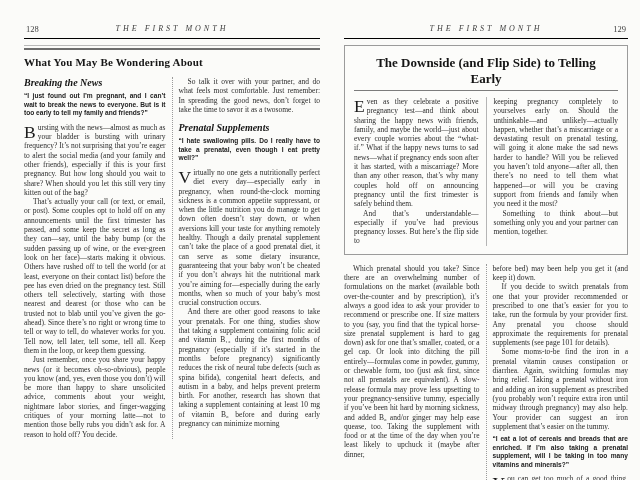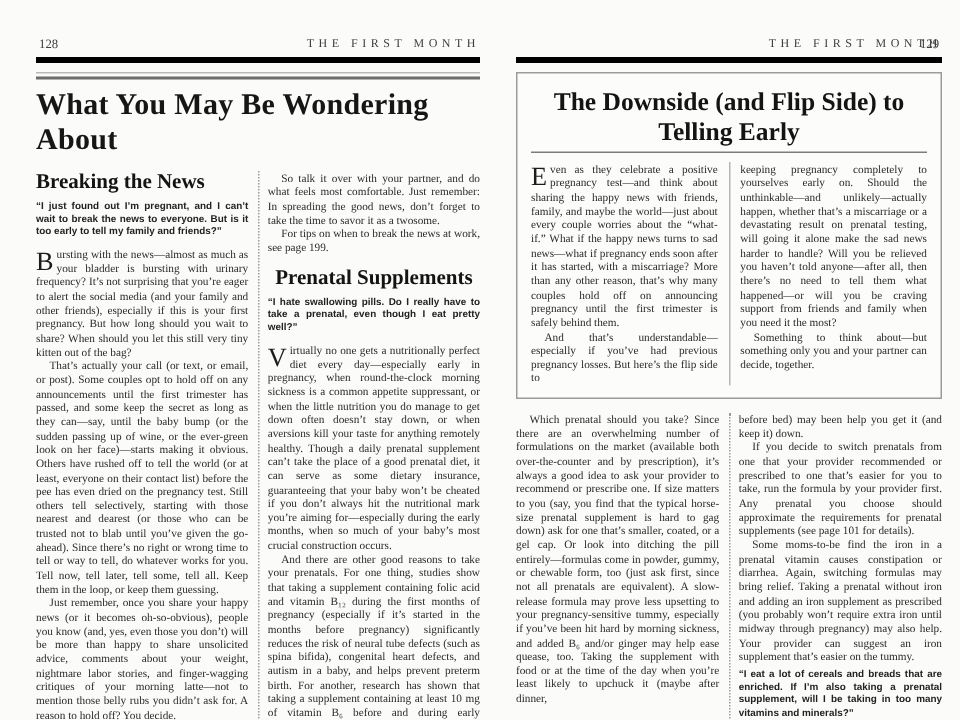--- a/index.html
+++ b/index.html
@@ -1,42 +1,42 @@
 <!DOCTYPE html>
 <html><head>
 <meta charset="utf-8">
 <style>
   html,body{margin:0;padding:0;}
   body{background:#fbfbf9;width:640px;height:480px;overflow:hidden;}
   #spread{position:relative;width:640px;height:480px;font-family:"Liberation Serif","DejaVu Serif",serif;color:#2b2b2b;}
   .page{position:absolute;top:24px;}
   #page-left{left:24px;width:296px;}
   #page-right{left:344px;width:284px;}
-  .running{position:relative;height:12px;border-bottom:4px solid #000000;padding-bottom:2px;margin-bottom:6px;}
-  .running .head{position:absolute;left:0;right:0;text-align:right;font-size:8px;letter-spacing:3px;color:#3d3d3d;white-space:nowrap;}
+  .running{position:relative;height:12px;border-bottom:1px solid #000000;padding-bottom:2px;margin-bottom:6px;}
+  .running .head{position:absolute;left:0;right:0;text-align:center;font-size:8px;letter-spacing:3px;color:#3d3d3d;white-space:nowrap;font-style:italic;}
   .running .folio{position:absolute;top:0;font-size:8.5px;color:#3d3d3d;}
   .folio-left{left:2px;}
   .folio-right{right:2px;text-align:right;}
   .section-rule{margin-top:4px;border-top:1px solid #b9b9b9;}
   .section-rule-heavy{height:2.5px;background:#6d6d6d;margin-top:1.5px;}
-  .section-title{font-size:20px;font-weight:bold;color:#161616;margin:6px 0 9px 0;letter-spacing:.2px;}
+  .section-title{font-size:11px;font-weight:bold;color:#161616;margin:6px 0 9px 0;letter-spacing:.2px;}
   .cols{display:flex;align-items:stretch;}
   .col{flex:1 1 0;min-width:0;}
   .divider-dotted{width:0;border-left:1px dotted #9a9a9a;margin:0 6px;}
   .divider-solid{width:0;border-left:1px solid #b5b5b5;margin:0 7px;}
   .body{font-size:7.5px;line-height:9.3px;text-align:justify;margin:0 0 0 0;}
   .body.indent{text-indent:9px;}
   .body + .body{margin-top:0;}
-  .colhead{font-size:14px;font-weight:bold;color:#141414;margin:0 0 4px 0;}
-  .colhead.second{margin-top:8px;text-align:center;}
+  .colhead{font-size:10px;font-weight:bold;color:#141414;margin:0 0 4px 0;font-style:italic;}
+  .colhead.second{margin-top:8px;}
   .quote{font-family:"Liberation Sans","DejaVu Sans",sans-serif;font-weight:bold;font-size:6.6px;line-height:8.6px;text-align:justify;color:#222;margin:0 0 5px 0;}
   .dropcap{float:left;font-size:17.5px;line-height:16.5px;padding:1px 2px 0 0;color:#1c1c1c;}
   #sidebar-box{border:1px solid #9b9b9b;background:#fcfcfa;padding:7px 9px 8px 9px;margin-top:3px;}
   .box-title-wrap{text-align:center;margin-bottom:6px;}
-  .box-title{display:inline-block;font-size:17px;font-weight:bold;color:#141414;padding:2px 6px 3px 6px;border-bottom:1px solid #7c7c7c;}
+  .box-title{display:inline-block;font-size:13px;font-weight:bold;color:#141414;padding:2px 6px 3px 6px;border-bottom:1px solid #7c7c7c;}
   .spacer-below-box{height:9px;}
 </style>
 </head>
 <body>
 
 <div id="spread">
 
   <div class="page" id="page-left">
     <div class="running">
       <span class="folio folio-left">128</span>
@@ -50,21 +50,20 @@
       <div class="col">
         <div class="colhead">Breaking the News</div>
         <p class="quote">“I just found out I’m pregnant, and I can’t wait to break the news to everyone. But is it too early to tell my family and friends?”</p>
         <p class="body"><span class="dropcap">B</span><span>ursting with the news—almost as much as your bladder is bursting with urinary frequency? It’s not surprising that you’re eager to alert the social media (and your family and other friends), especially if this is your first pregnancy. But how long should you wait to share? When should you let this still very tiny kitten out of the bag?</span></p>
         <p class="body indent">That’s actually your call (or text, or email, or post). Some couples opt to hold off on any announcements until the first trimester has passed, and some keep the secret as long as they can—say, until the baby bump (or the sudden passing up of wine, or the ever-green look on her face)—starts making it obvious. Others have rushed off to tell the world (or at least, everyone on their contact list) before the pee has even dried on the pregnancy test. Still others tell selectively, starting with those nearest and dearest (or those who can be trusted not to blab until you’ve given the go-ahead). Since there’s no right or wrong time to tell or way to tell, do whatever works for you. Tell now, tell later, tell some, tell all. Keep them in the loop, or keep them guessing.</p>
         <p class="body indent">Just remember, once you share your happy news (or it becomes oh-so-obvious), people you know (and, yes, even those you don’t) will be more than happy to share unsolicited advice, comments about your weight, nightmare labor stories, and finger-wagging critiques of your morning latte—not to mention those belly rubs you didn’t ask for. A reason to hold off? You decide.</p>
       </div>
       <div class="divider-dotted"></div>
       <div class="col">
         <p class="body indent">So talk it over with your partner, and do what feels most comfortable. Just remember: In spreading the good news, don’t forget to take the time to savor it as a twosome.</p>
-        <p class="body indent">For tips on when to break the news at work, see page 199.</p>
         <div class="colhead second">Prenatal Supplements</div>
         <p class="quote">“I hate swallowing pills. Do I really have to take a prenatal, even though I eat pretty well?”</p>
         <p class="body"><span class="dropcap">V</span><span>irtually no one gets a nutritionally perfect diet every day—especially early in pregnancy, when round-the-clock morning sickness is a common appetite suppressant, or when the little nutrition you do manage to get down often doesn’t stay down, or when aversions kill your taste for anything remotely healthy. Though a daily prenatal supplement can’t take the place of a good prenatal diet, it can serve as some dietary insurance, guaranteeing that your baby won’t be cheated if you don’t always hit the nutritional mark you’re aiming for—especially during the early months, when so much of your baby’s most crucial construction occurs.</span></p>
         <p class="body indent">And there are other good reasons to take your prenatals. For one thing, studies show that taking a supplement containing folic acid and vitamin B₁₂ during the first months of pregnancy (especially if it’s started in the months before pregnancy) significantly reduces the risk of neural tube defects (such as spina bifida), congenital heart defects, and autism in a baby, and helps prevent preterm birth. For another, research has shown that taking a supplement containing at least 10 mg of vitamin B₆ before and during early pregnancy can minimize morning</p>
       </div>
     </div>
   </div>
 
   <div class="page" id="page-right">
     <div class="running">
@@ -77,21 +76,21 @@
         <span class="box-title">The Downside (and Flip Side) to Telling Early</span>
       </div>
       <div class="cols">
         <div class="col">
           <p class="body"><span class="dropcap">E</span><span>ven as they celebrate a positive pregnancy test—and think about sharing the happy news with friends, family, and maybe the world—just about every couple worries about the “what-if.” What if the happy news turns to sad news—what if pregnancy ends soon after it has started, with a miscarriage? More than any other reason, that’s why many couples hold off on announcing pregnancy until the first trimester is safely behind them.</span></p>
           <p class="body indent">And that’s understandable—especially if you’ve had previous pregnancy losses. But here’s the flip side to</p>
         </div>
         <div class="divider-solid"></div>
         <div class="col">
           <p class="body">keeping pregnancy completely to yourselves early on. Should the unthinkable—and unlikely—actually happen, whether that’s a miscarriage or a devastating result on prenatal testing, will going it alone make the sad news harder to handle? Will you be relieved you haven’t told anyone—after all, then there’s no need to tell them what happened—or will you be craving support from friends and family when you need it the most?</p>
-          <p class="body indent">Something to think about—but something only you and your partner can decide, together.</p>
+          <p class="body indent">Something to think about—but something only you and your partner can mention, together.</p>
         </div>
       </div>
     </div>
 
     <div class="spacer-below-box"></div>
 
     <div class="cols">
       <div class="col">
         <p class="body indent">Which prenatal should you take? Since there are an overwhelming number of formulations on the market (available both over-the-counter and by prescription), it’s always a good idea to ask your provider to recommend or prescribe one. If size matters to you (say, you find that the typical horse-size prenatal supplement is hard to gag down) ask for one that’s smaller, coated, or a gel cap. Or look into ditching the pill entirely—formulas come in powder, gummy, or chewable form, too (just ask first, since not all prenatals are equivalent). A slow-release formula may prove less upsetting to your pregnancy-sensitive tummy, especially if you’ve been hit hard by morning sickness, and added B₆ and/or ginger may help ease quease, too. Taking the supplement with food or at the time of the day when you’re least likely to upchuck it (maybe after dinner,</p>
       </div>

